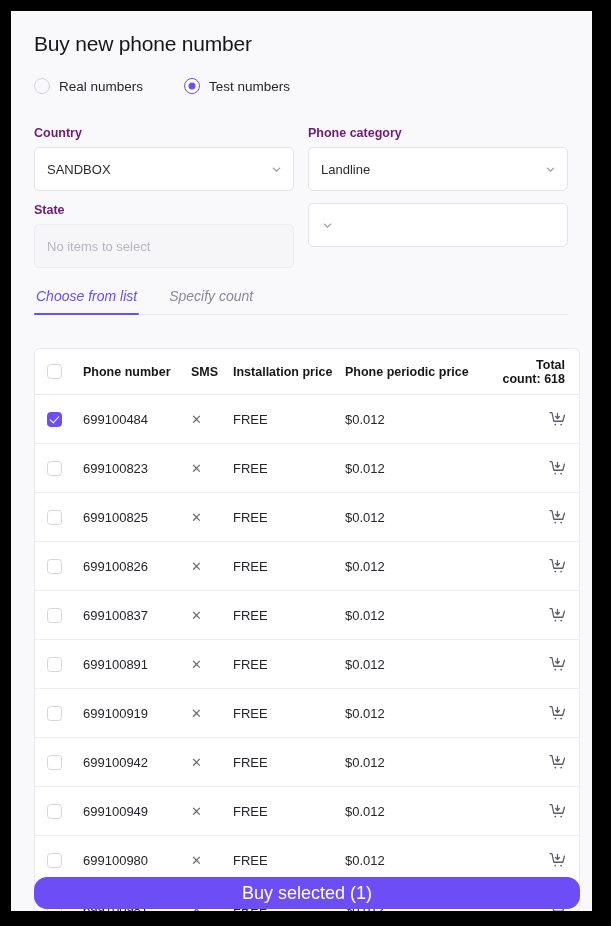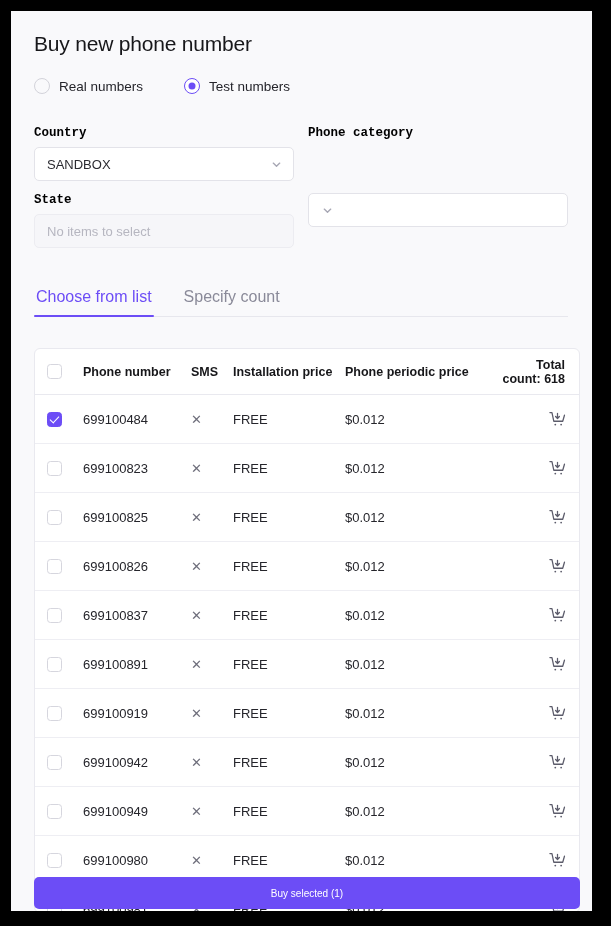--- a/index.html
+++ b/index.html
@@ -83,27 +83,26 @@
     top: 115px;
     width: 534px;
     display: grid;
     grid-template-columns: 260px 260px;
     column-gap: 14px;
     row-gap: 12px;
   }
   .field-label {
     font-size: 12.5px;
     font-weight: bold;
-    color: #000000;
+    color: #701a75;
     margin-bottom: 7px;
     display: block;
-    font-family: Liberation Mono, monospace;
   }
   .select-box {
-    height: 34px;
+    height: 44px;
     border: 1px solid #e3e3e9;
     border-radius: 5px;
     background: #ffffff;
     display: flex;
     align-items: center;
     padding: 0 10px 0 12px;
     cursor: pointer;
   }
   .select-box.disabled {
     background: #f6f6f9;
@@ -129,25 +128,26 @@
   
   .tabs {
     position: absolute;
     left: 23px;
     top: 271px;
     width: 534px;
     border-bottom: 1px solid #e7e7ed;
     display: flex;
   }
   .tab {
-    font-size: 16px;
+    font-size: 14px;
     padding: 6px 2px 10px 2px;
     color: #8a8a99;
     cursor: pointer;
     position: relative;
+    font-style: italic;
   }
   .tab + .tab { margin-left: 28px; }
   .tab.active { color: #6c4df6; }
   .tab.active::after {
     content: "";
     position: absolute;
     left: 0; right: 0; bottom: -1px;
     height: 2.4px;
     background: #6c4df6;
     border-radius: 2px;
@@ -224,23 +224,23 @@
 
   
   .buy-button {
     position: absolute;
     left: 23px;
     top: 866px;
     width: 546px;
     height: 32px;
     background: #6c4df6;
     border: none;
-    border-radius: 5px;
+    border-radius: 13px;
     color: #ffffff;
-    font-size: 10px;
+    font-size: 18px;
     font-family: "Liberation Sans", sans-serif;
     cursor: pointer;
     z-index: 5;
   }
 </style>
 </head>
 <body>
 
 <div id="page">
 
@@ -266,20 +266,28 @@
         <span class="chevron">
           <svg viewBox="0 0 16 16" fill="none" stroke="currentColor" stroke-width="1.7" stroke-linecap="round" stroke-linejoin="round">
               <path d="M4 6.3 L8 10.2 L12 6.3"></path>
             </svg>
         </span>
       </div>
     </div>
 
     <div>
       <span class="field-label">Phone category</span>
+      <div class="select-box">
+        <span class="select-value">Landline</span>
+        <span class="chevron">
+          <svg viewBox="0 0 16 16" fill="none" stroke="currentColor" stroke-width="1.7" stroke-linecap="round" stroke-linejoin="round">
+              <path d="M4 6.3 L8 10.2 L12 6.3"></path>
+            </svg>
+        </span>
+      </div>
     </div>
 
     <div>
       <span class="field-label">State</span>
       <div class="select-box disabled">
         <span class="select-value">No items to select</span>
       </div>
     </div>
 
     <div>

